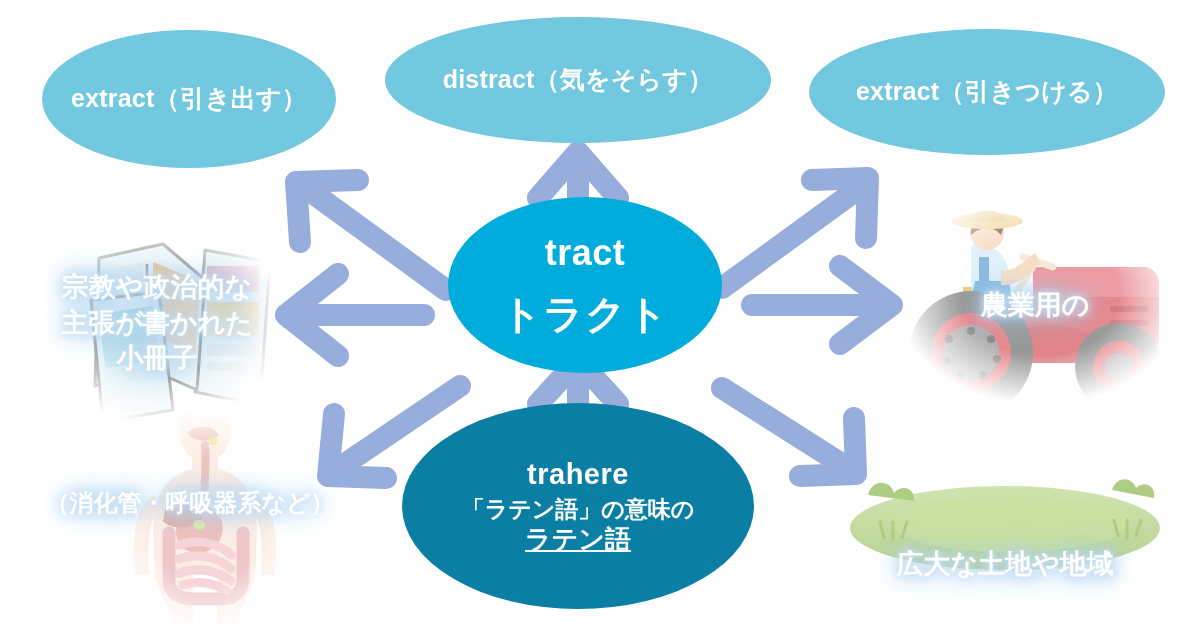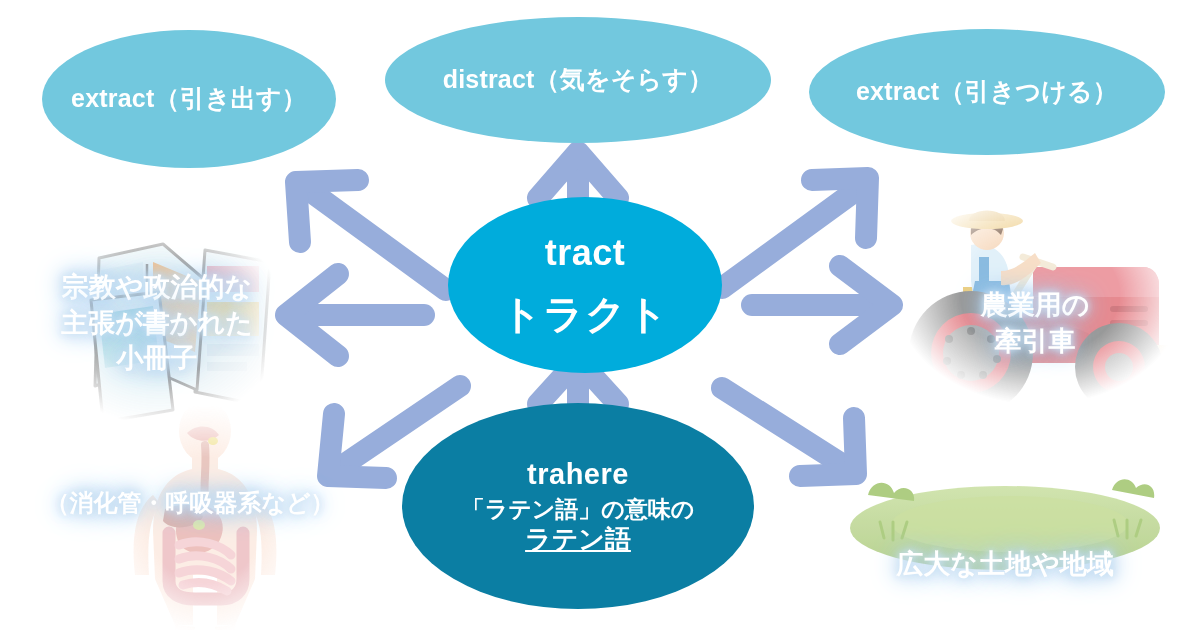--- a/index.html
+++ b/index.html
@@ -321,20 +321,19 @@
     <div>主張が書かれた</div>
     <div>小冊子</div>
   </div>
 
   <div class="glow-text g-tube" style="left:0px; top:487px; width:380px;">
     <div>（消化管・呼吸器系など）</div>
   </div>
 
   <div class="glow-text g-tractor" style="left:920px; top:288px; width:230px;">
     <div>農業用の</div>
-    <div>牽引車</div>
   </div>
 
   <div class="glow-text g-land" style="left:840px; top:503px; width:330px;margin-top:44px;">
     <div>広大な土地や地域</div>
   </div>
 
 </div>
 
 </body></html>

